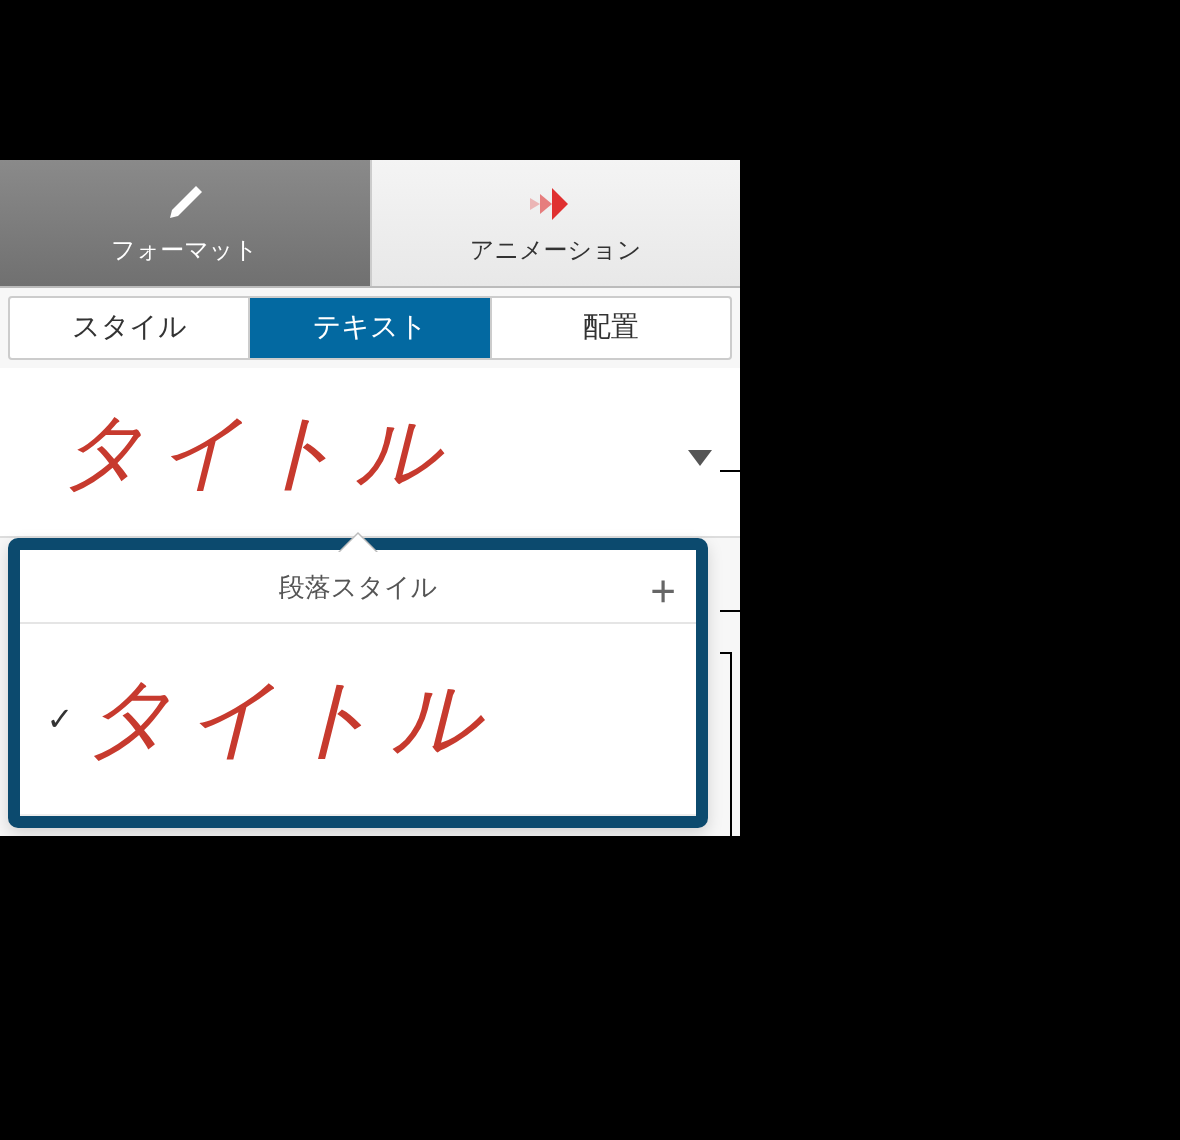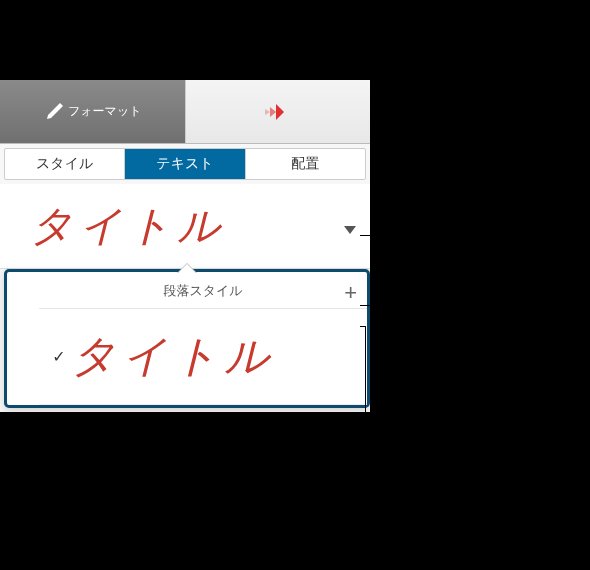--- a/index.html
+++ b/index.html
@@ -20,21 +20,21 @@
     }
     .toolbar {
       display: flex;
       background: linear-gradient(#f4f4f4, #e8e8e8);
       border-bottom: 1px solid #bbb;
       height: 64px;
     }
     .toolbar-item {
       flex: 1;
       display: flex;
-      flex-direction: row;
+      flex-direction: column;
       align-items: center;
       justify-content: center;
       gap: 3px;
       font-size: 12px;
       color: #333;
       border-right: 1px solid #ccc;
     }
     .toolbar-item:last-child { border-right: none; }
     .toolbar-item.active {
       background: linear-gradient(#8a8a8a, #707070);
@@ -78,26 +78,25 @@
       letter-spacing: 6px;
       flex: 1;
     }
     .chevron {
       position: absolute;
       right: 14px;
       top: 36px;
     }
     .popover {
       position: relative;
-      margin: 0 0 4px 4px;
+      margin: 0 16px 4px 4px;
       background: #fff;
-      border: 3px solid #0c4a6e;
+      border: 6px solid #0c4a6e;
       border-radius: 5px;
       box-shadow: 0 3px 8px rgba(0,0,0,0.15);
-      padding-left: 32px;
     }
     .popover::before {
       content: "";
       position: absolute;
       top: -9px;
       left: 50%;
       transform: translateX(-50%);
       border-left: 10px solid transparent;
       border-right: 10px solid transparent;
       border-bottom: 10px solid #bbb;
@@ -198,20 +197,21 @@
       <span>フォーマット</span>
     </div>
     <div class="toolbar-item">
       <span class="icon">
         <svg width="28" height="16" viewBox="0 0 28 16">
           <polygon points="12,0 20,8 12,16" fill="#e03030"></polygon>
           <polygon points="6,3 12,8 6,13" fill="#e03030" opacity="0.6"></polygon>
           <polygon points="1,5 6,8 1,11" fill="#e03030" opacity="0.3"></polygon>
         </svg>
       </span>
+      <span>アニメーション</span>
     </div>
   </div>
 
   <div class="tabs">
     <div class="tab">スタイル</div>
     <div class="tab active">テキスト</div>
     <div class="tab">配置</div>
   </div>
 
   <div class="style-display">

